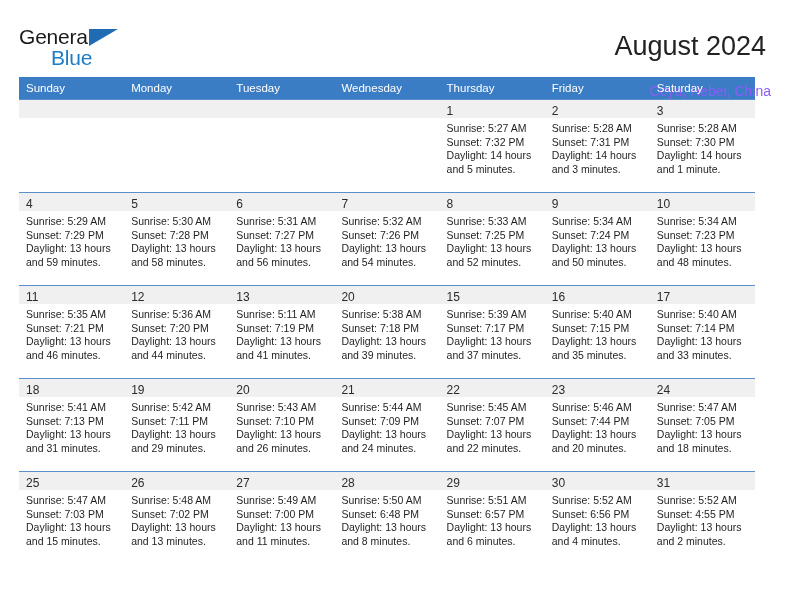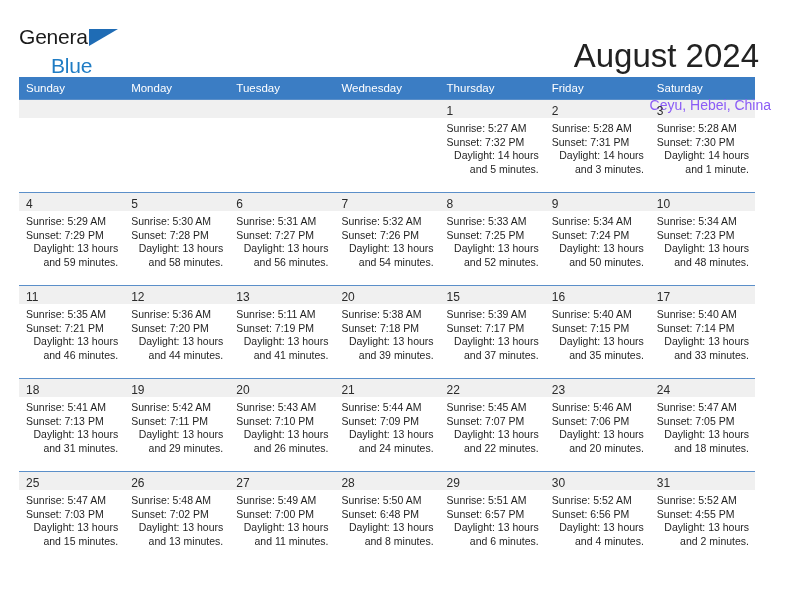--- a/index.html
+++ b/index.html
@@ -57,33 +57,32 @@
     border-left: 29px solid #1f6cb5;
     border-bottom: 17px solid transparent;
   }
   .logo-blue {
     position: absolute;
     left: 32px;
     top: 21px;
     font-size: 21px;
     letter-spacing: -0.2px;
     color: #1f7cc4;
-    margin-top: 8px;
   }
 
   .title-block {
     text-align: right;
     padding-right: 2px;
   }
   .cal-title {
-    font-size: 33px;
+    font-size: 27px;
     color: #222222;
     line-height: 1.12;
     font-weight: normal;
-    margin: 12px;
+    margin: 5px;
   }
   .cal-subtitle {
     font-size: 14px;
     color: #8b5cf6;
     margin-top: 23px;
     line-height: 1.1;
   }
 
   
   .calendar {
@@ -129,21 +128,20 @@
     padding: 4px 6px 0 7px;
   }
   .cell-body div {
     font-size: 10.5px;
     line-height: 13.6px;
     color: #1f1f1f;
     white-space: nowrap;
   }
   .cell-body div.daylight {
     white-space: normal;
-    text-align: right;
   }
 </style>
 </head>
 <body>
 
 <div class="page">
 
   <div class="header">
 
     <div class="logo">
@@ -373,21 +371,21 @@
             <div class="cell-body">
               <div>Sunrise: 5:45 AM</div>
               <div>Sunset: 7:07 PM</div>
               <div class="daylight">Daylight: 13 hours and 22 minutes.</div>
             </div>
           </td>
           <td class="day">
             <div class="daynum-band"><span class="daynum">23</span></div>
             <div class="cell-body">
               <div>Sunrise: 5:46 AM</div>
-              <div>Sunset: 7:06 PM</div>
+              <div>Sunset: 7:44 PM</div>
               <div class="daylight">Daylight: 13 hours and 20 minutes.</div>
             </div>
           </td>
           <td class="day">
             <div class="daynum-band"><span class="daynum">24</span></div>
             <div class="cell-body">
               <div>Sunrise: 5:47 AM</div>
               <div>Sunset: 7:05 PM</div>
               <div class="daylight">Daylight: 13 hours and 18 minutes.</div>
             </div>

